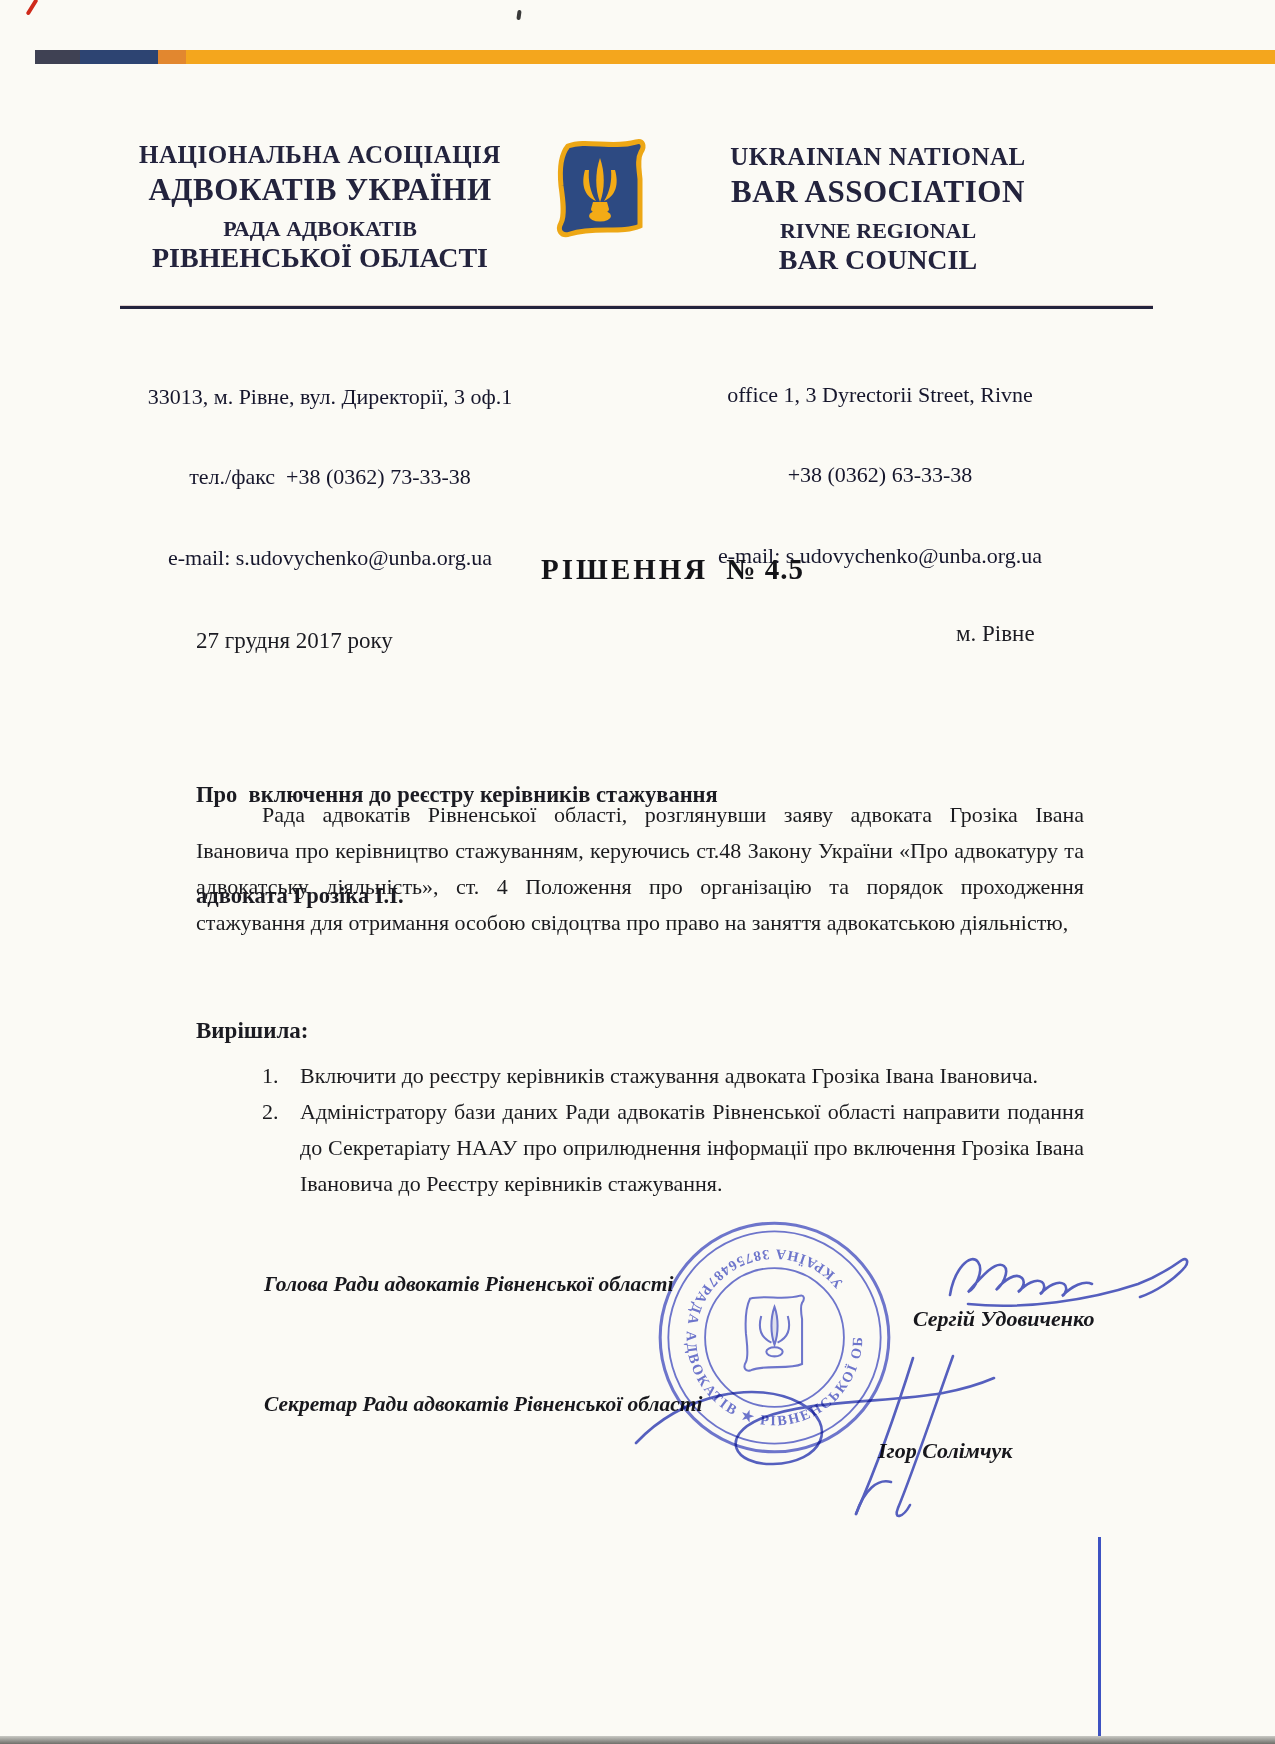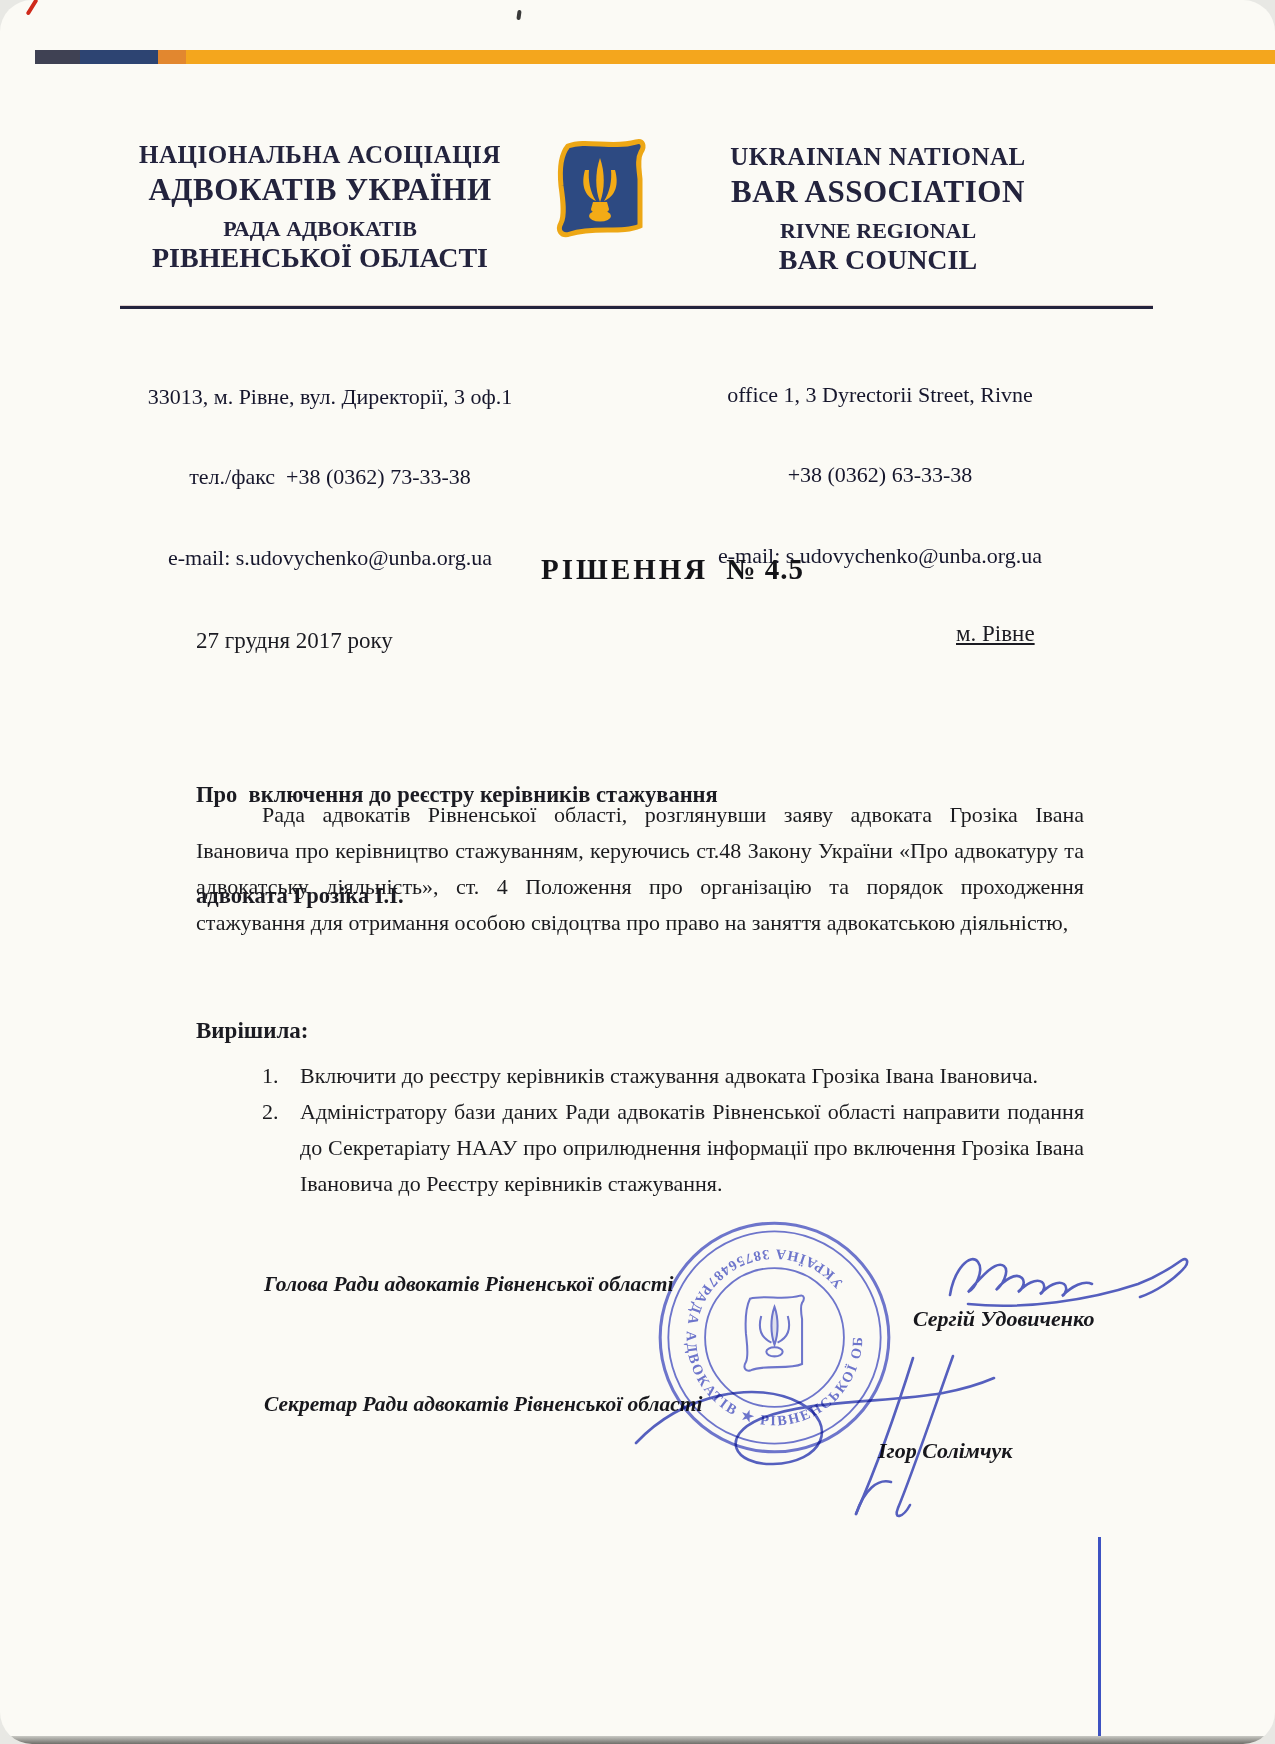--- a/index.html
+++ b/index.html
@@ -1,20 +1,20 @@
 <!DOCTYPE html>
 <html><head>
 <meta charset="utf-8">
 <style>
   * { margin:0; padding:0; box-sizing:border-box; }
   html,body { background:#e8e8e4; }
   .page {
     position:relative; width:1275px; height:1744px; margin:0 auto;
     background:#fbfaf5; overflow:hidden;
-    font-family:"Liberation Serif", serif; color:#1b1b22;border-radius:32px;
+    font-family:"Liberation Serif", serif; color:#1b1b22;
   }
 
   
   .topbar { position:absolute; left:35px; top:50px; right:0; height:14px; display:flex; }
   .seg-dark   { width:45px; background:#3f4153; }
   .seg-navy   { width:78px; background:#2d4472; }
   .seg-orange { width:28px; background:#e2872f; }
   .seg-gold   { flex:1; background:#f4a61d; }
 
   
@@ -42,21 +42,21 @@
   .contact { position:absolute; text-align:center; font-size:22px; line-height:1.22;
     color:#16162c; white-space:pre-wrap; }
   .contact-left  { left:140px; top:330px; width:380px; }
   .contact-right { left:700px; top:328px; width:360px; }
 
   
   .doc-title { position:absolute; left:70px; top:553px; width:1205px; text-align:center;
     font-size:29px; font-weight:bold; letter-spacing:3px; color:#141418; }
   .doc-title .num { margin-left:18px; letter-spacing:1px; }
   .doc-date  { position:absolute; left:196px; top:628px; font-size:23px; }
-  .doc-place { position:absolute; left:956px; top:621px; font-size:23px;text-decoration:underline; }
+  .doc-place { position:absolute; left:956px; top:621px; font-size:23px; }
 
   .doc-subject { position:absolute; left:196px; top:710px; font-size:22.5px;
     font-weight:bold; line-height:1.5; white-space:pre-wrap; }
 
   .doc-body { position:absolute; left:196px; top:797px; width:888px; font-size:22px;
     line-height:1.64; text-align:justify; text-indent:66px; color:#1b1b1f; }
 
   .resolved { position:absolute; left:196px; top:1018px; font-size:23px; font-weight:bold; }
 
   .resolutions { position:absolute; left:262px; top:1058px; width:822px;

